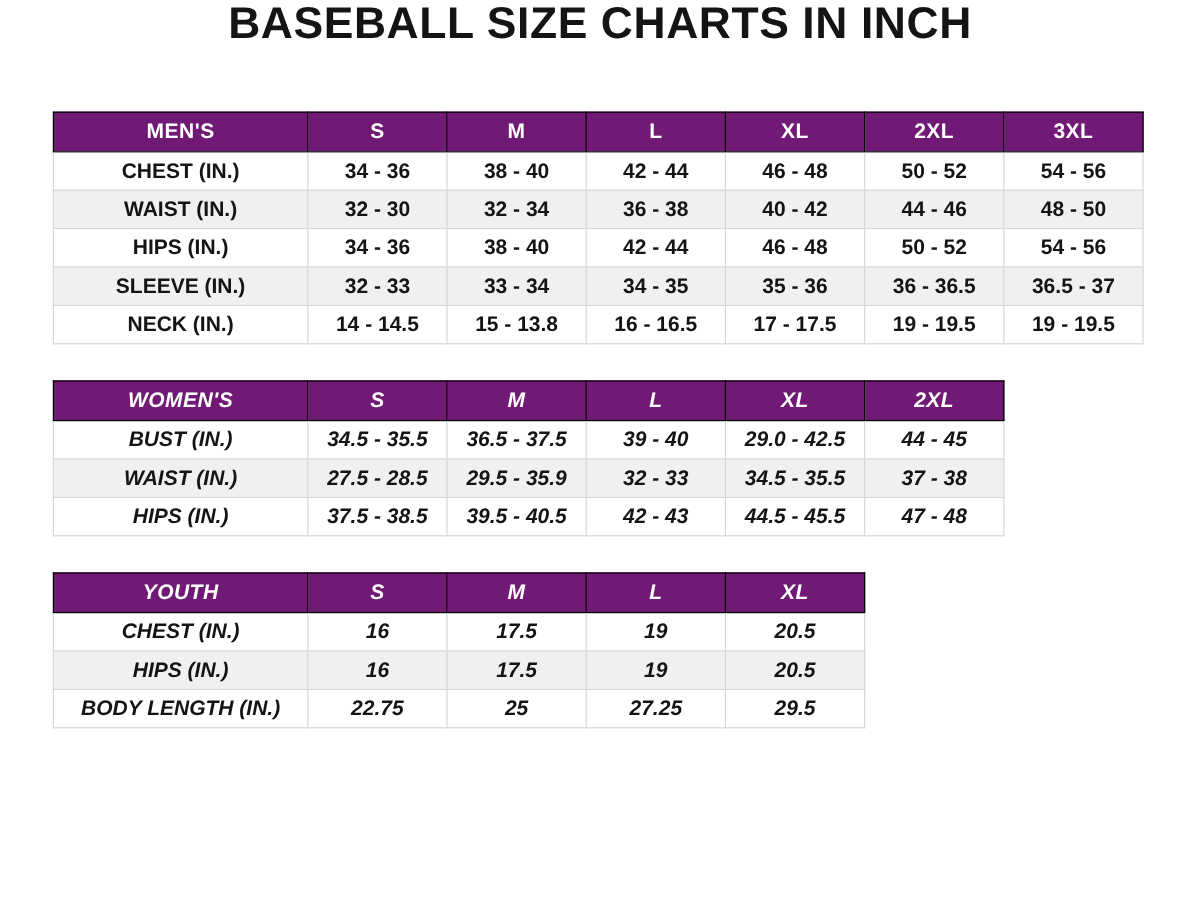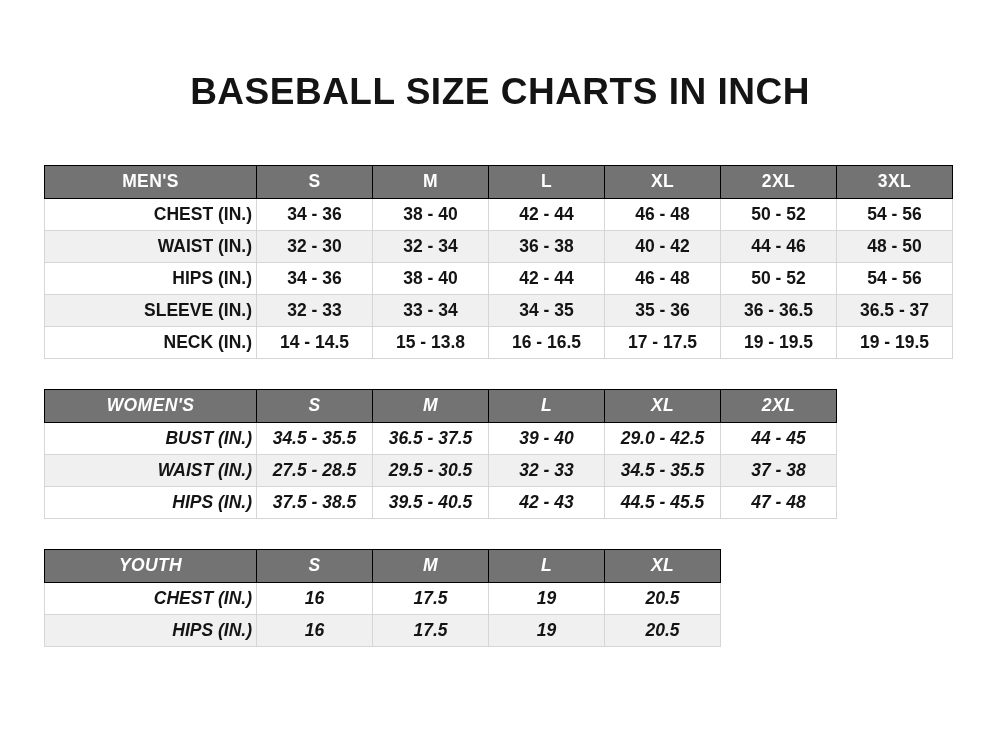--- a/index.html
+++ b/index.html
@@ -19,21 +19,20 @@
     width: 1000px;
     height: 752px;
     box-sizing: border-box;
   }
   .chart-title {
     text-align: center;
     font-size: 37px;
     font-weight: bold;
     letter-spacing: 0.5px;
     color: #141414;
-    padding-top: 72px;
     line-height: 1.1;
   }
   .tables-wrap {
     padding: 0 44px;
     margin-top: 52px;
   }
   table {
     border-collapse: collapse;
     table-layout: fixed;
     font-size: 17.5px;
@@ -45,38 +44,38 @@
     font-style: italic;
   }
   th, td {
     border: 1px solid #d6d6d6;
     text-align: center;
     height: 31px;
     padding: 0 4px;
     white-space: nowrap;
   }
   thead th {
-    background: #737373;
+    background: #701a75;
     color: #ffffff;
     border: 1px solid #000000;
     height: 32px;
     font-size: 17.5px;
     letter-spacing: 0.4px;
   }
   thead th.label-head {
     text-align: center;
   }
   tbody tr:nth-child(odd) td {
     background: #ffffff;
   }
   tbody tr:nth-child(even) td {
     background: #f0f0f0;
   }
   td.rowlabel {
-    text-align: right;
+    text-align: center;
     margin-top: 35px;
   }
   
   .tbl-men col.c0 { width: 212px; }
   .tbl-men col.cx { width: 116px; }
 
   .tbl-women col.c0 { width: 212px; }
   .tbl-women col.cx { width: 116px; }
 
   .tbl-youth col.c0 { width: 212px; }
@@ -185,21 +184,21 @@
           <td class="rowlabel">BUST (IN.)</td>
           <td>34.5 - 35.5</td>
           <td>36.5 - 37.5</td>
           <td>39 - 40</td>
           <td>29.0 - 42.5</td>
           <td>44 - 45</td>
         </tr>
         <tr>
           <td class="rowlabel">WAIST (IN.)</td>
           <td>27.5 - 28.5</td>
-          <td>29.5 - 30.5</td>
+          <td>29.5 - 35.9</td>
           <td>32 - 33</td>
           <td>34.5 - 35.5</td>
           <td>37 - 38</td>
         </tr>
         <tr>
           <td class="rowlabel">HIPS (IN.)</td>
           <td>37.5 - 38.5</td>
           <td>39.5 - 40.5</td>
           <td>42 - 43</td>
           <td>44.5 - 45.5</td>
@@ -233,17 +232,24 @@
           <td>19</td>
           <td>20.5</td>
         </tr>
         <tr>
           <td class="rowlabel">HIPS (IN.)</td>
           <td>16</td>
           <td>17.5</td>
           <td>19</td>
           <td>20.5</td>
         </tr>
+        <tr>
+          <td class="rowlabel">BODY LENGTH (IN.)</td>
+          <td>22.75</td>
+          <td>25</td>
+          <td>27.25</td>
+          <td>29.5</td>
+        </tr>
       </tbody>
     </table>
 
   </div>
 </div>
 
 </body></html>

